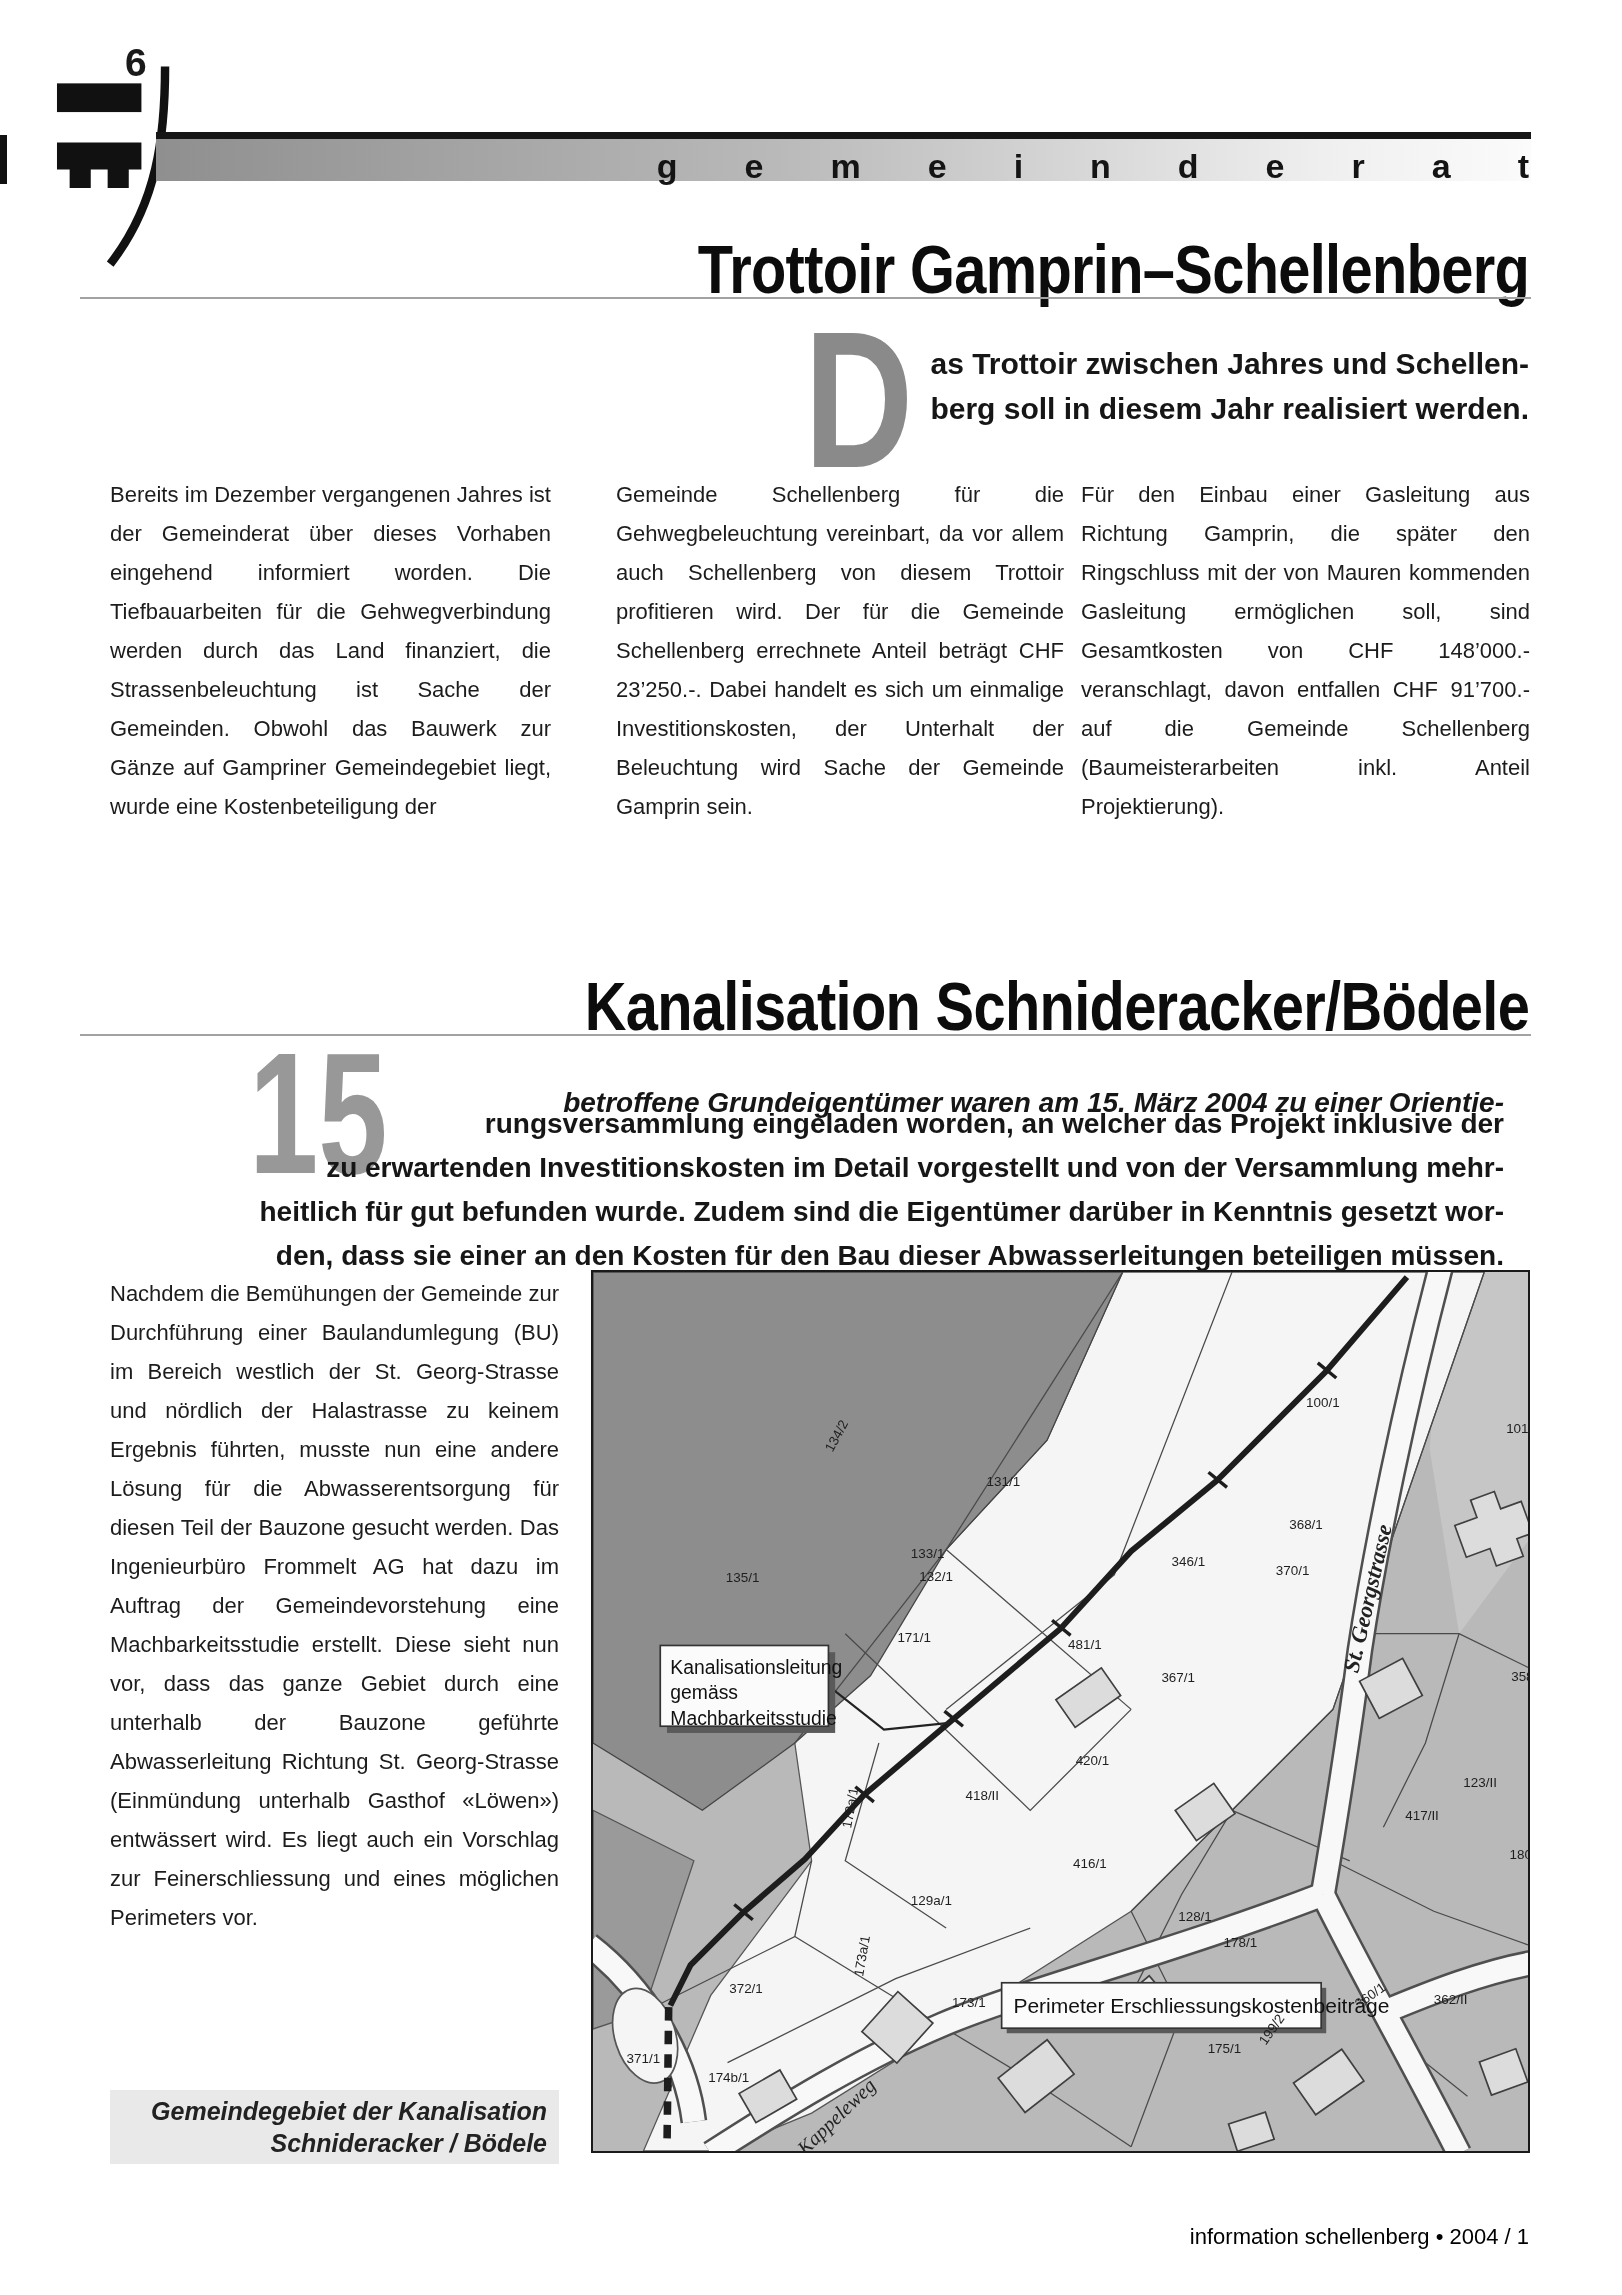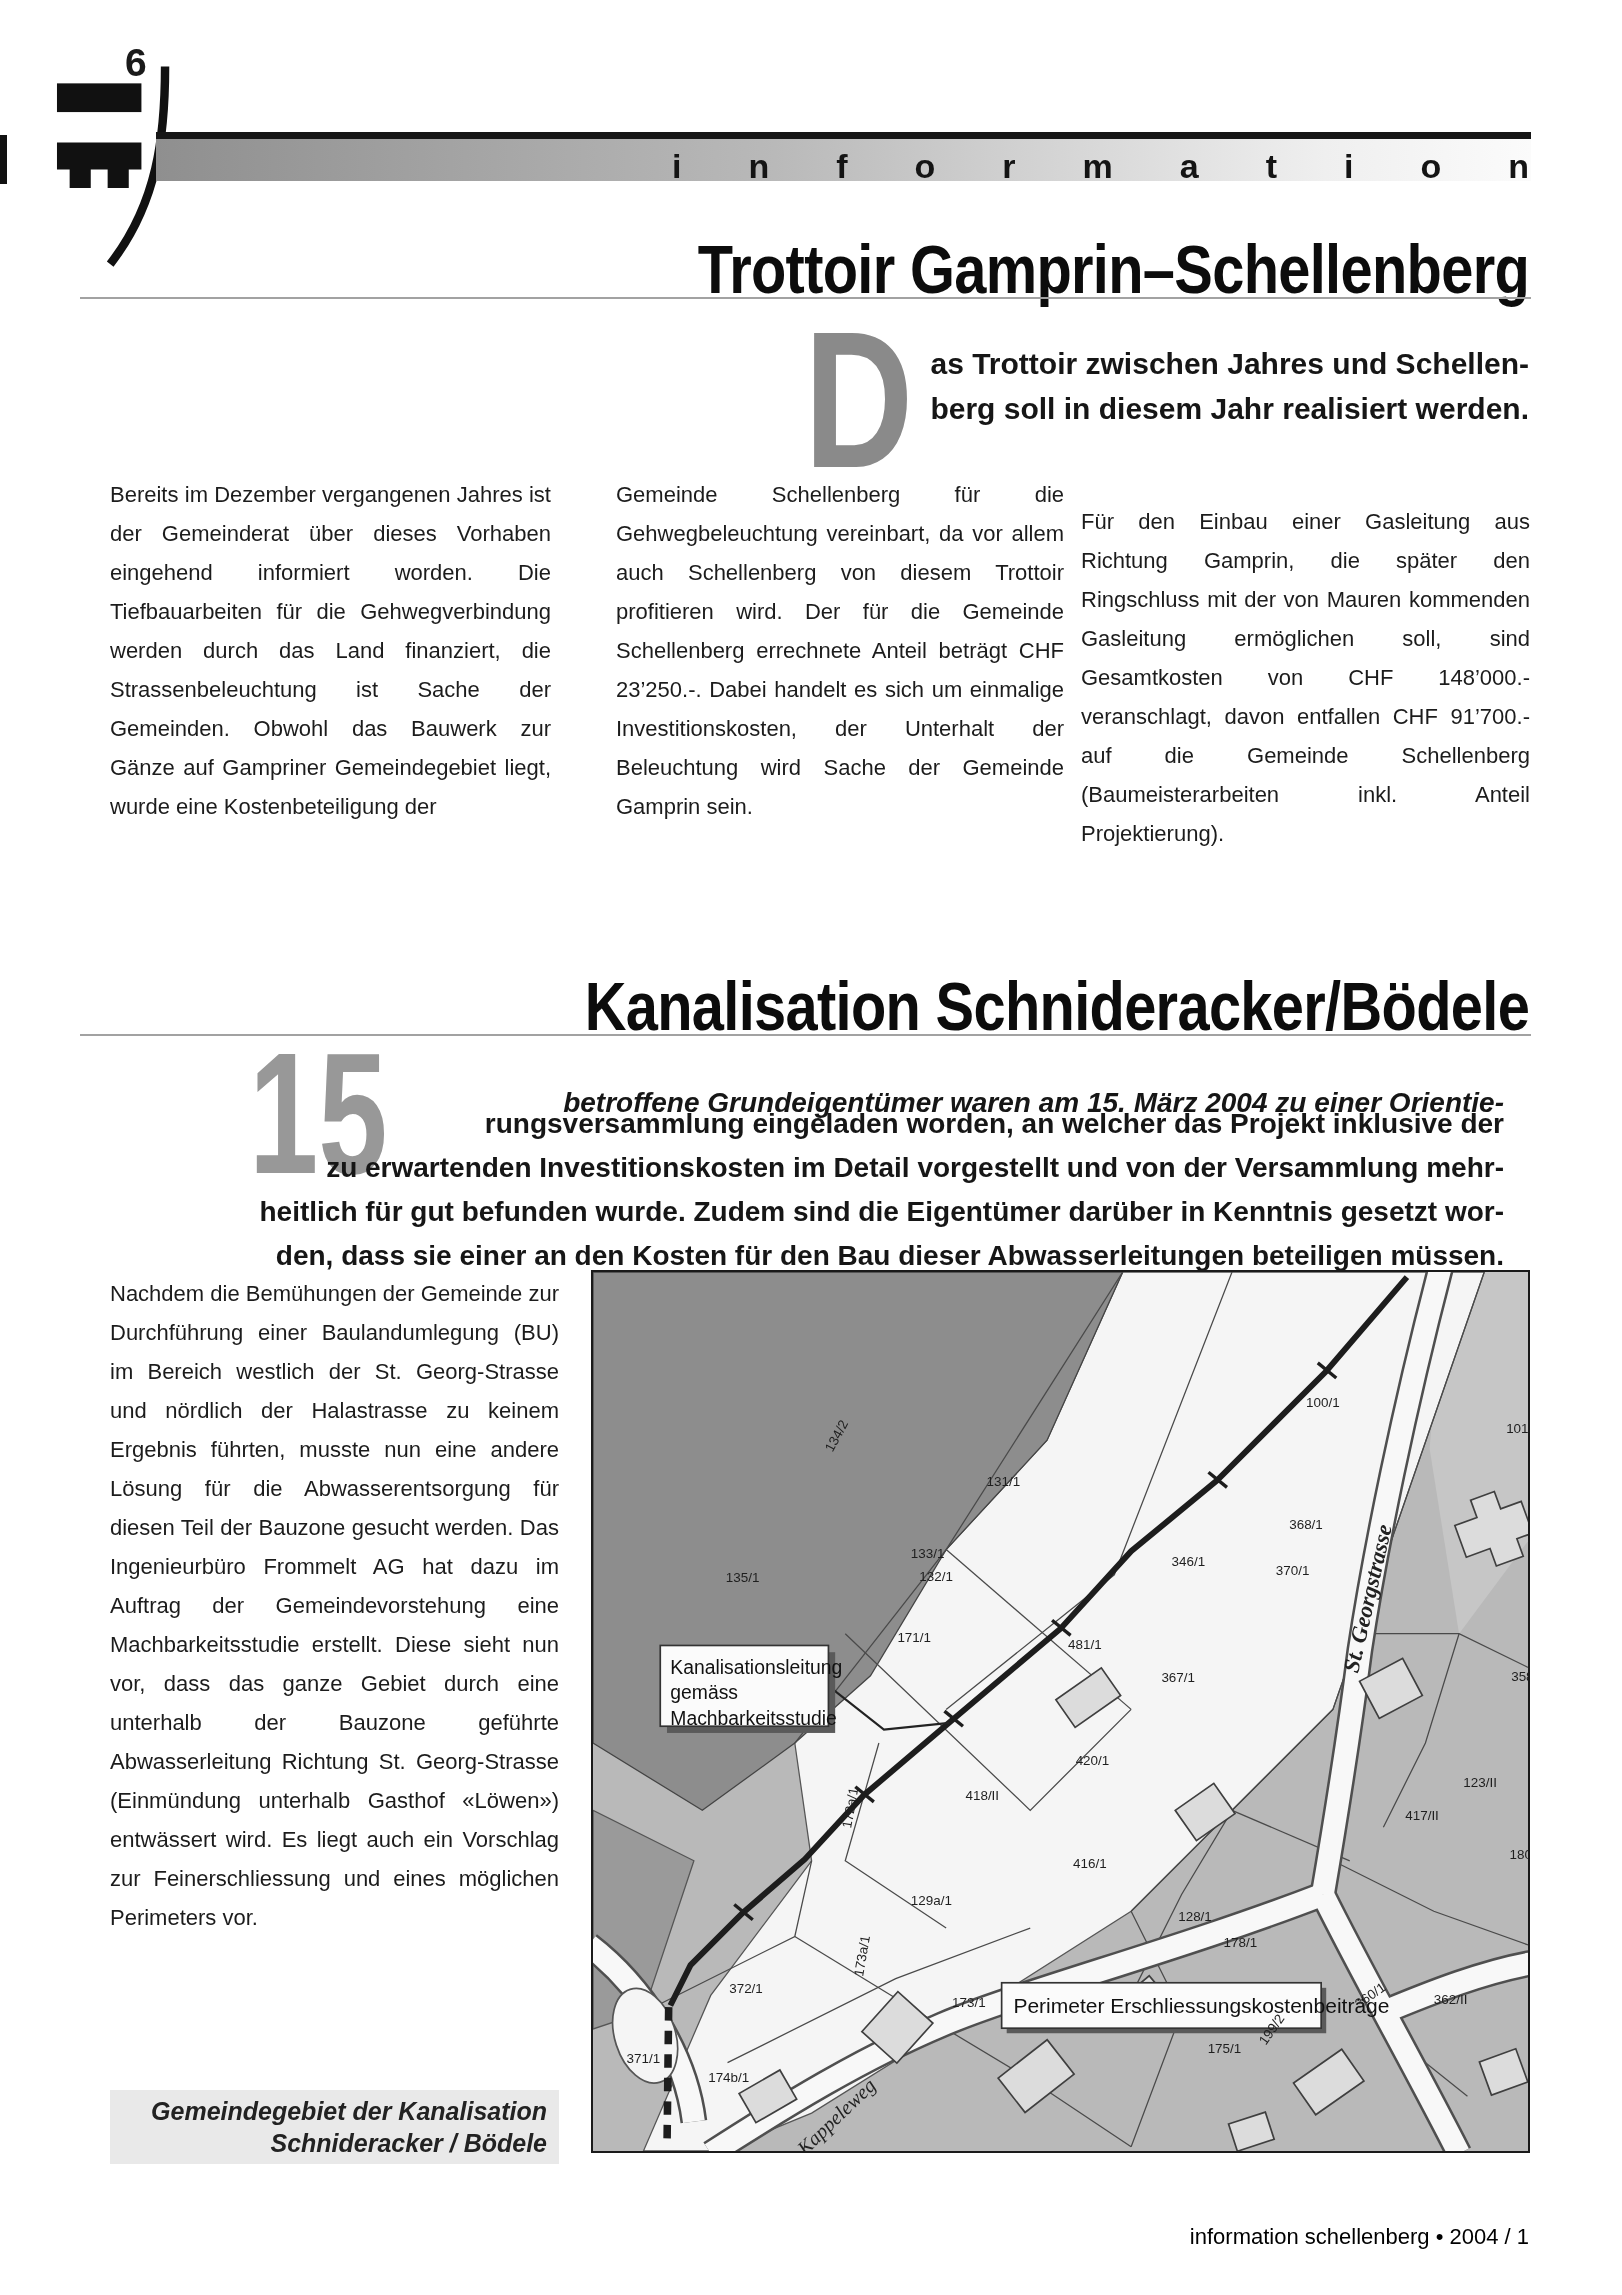--- a/index.html
+++ b/index.html
@@ -44,32 +44,32 @@
 
   <div class="abs page-number">6</div>
   <div class="abs edge-mark"></div>
   <svg class="abs" style="left:46px;top:51px;" width="152" height="237" viewBox="0 0 180 280">
     <rect x="13" y="38" width="100" height="34" fill="#111"></rect>
     <path d="M13,108 h100 v32 h-15 v22 h-25 v-22 h-20 v22 h-25 v-22 h-15 z" fill="#111"></path>
     <path d="M141,18 C141,100 132,180 76,252" stroke="#111" stroke-width="10" fill="none"></path>
   </svg>
   <div class="abs section-topline"></div>
   <div class="abs section-bar"></div>
-  <div class="abs section-label">information</div>
+  <div class="abs section-label">gemeinderat</div>
 
   <div class="abs art-title" style="top:235px;">Trottoir Gamprin–Schellenberg</div>
   <div class="abs rule" style="top:297px;"></div>
 
   <div class="abs dropcap" style="left:804px;top:328px;font-size:194px;">D</div>
   <div class="abs lead-line" style="top:345px;">as Trottoir zwischen Jahres und Schellen-</div>
   <div class="abs lead-line" style="top:390px;">berg soll in diesem Jahr realisiert werden.</div>
 
   <div class="abs bodycol" style="left:110px;top:475px;width:441px;">Bereits im Dezember vergangenen Jahres ist der Gemeinderat über dieses Vorhaben eingehend informiert worden. Die Tiefbauarbeiten für die Gehwegverbindung werden durch das Land finanziert, die Strassenbeleuchtung ist Sache der Gemeinden. Obwohl das Bauwerk zur Gänze auf Gampriner Gemeindegebiet liegt, wurde eine Kostenbeteiligung der</div>
   <div class="abs bodycol" style="left:596px;top:475px;width:448px;margin-left:20px;">Gemeinde Schellenberg für die Gehwegbeleuchtung vereinbart, da vor allem auch Schellenberg von diesem Trottoir profitieren wird. Der für die Gemeinde Schellenberg errechnete Anteil beträgt CHF 23’250.-. Dabei handelt es sich um einmalige Investitionskosten, der Unterhalt der Beleuchtung wird Sache der Gemeinde Gamprin sein.</div>
-  <div class="abs bodycol" style="left:1081px;top:502px;width:449px;">Für den Einbau einer Gasleitung aus Richtung Gamprin, die später den Ringschluss mit der von Mauren kommenden Gasleitung ermöglichen soll, sind Gesamtkosten von CHF 148’000.- veranschlagt, davon entfallen CHF 91’700.- auf die Gemeinde Schellenberg (Baumeisterarbeiten inkl. Anteil Projektierung).</div>
+  <div class="abs bodycol" style="left:1081px;top:475px;width:449px;">Für den Einbau einer Gasleitung aus Richtung Gamprin, die später den Ringschluss mit der von Mauren kommenden Gasleitung ermöglichen soll, sind Gesamtkosten von CHF 148’000.- veranschlagt, davon entfallen CHF 91’700.- auf die Gemeinde Schellenberg (Baumeisterarbeiten inkl. Anteil Projektierung).</div>
 
   <div class="abs art-title" style="top:972px;">Kanalisation Schnideracker/Bödele</div>
   <div class="abs rule" style="top:1034px;"></div>
 
   <div class="abs dropcap" style="left:249px;top:1049px;font-size:173px;color:#989898;transform:scaleX(0.72);">15</div>
   <div class="abs lead2-line" style="top:1084px;font-style:italic;">betroffene Grundeigentümer waren am 15. März 2004 zu einer Orientie-</div>
   <div class="abs lead2-line" style="top:1105px;">rungsversammlung eingeladen worden, an welcher das Projekt inklusive der</div>
   <div class="abs lead2-line" style="top:1149px;">zu erwartenden Investitionskosten im Detail vorgestellt und von der Versammlung mehr-</div>
   <div class="abs lead2-line" style="top:1193px;">heitlich für gut befunden wurde. Zudem sind die Eigentümer darüber in Kenntnis gesetzt wor-</div>
   <div class="abs lead2-line" style="top:1237px;">den, dass sie einer an den Kosten für den Bau dieser Abwasserleitungen beteiligen müssen.</div>

